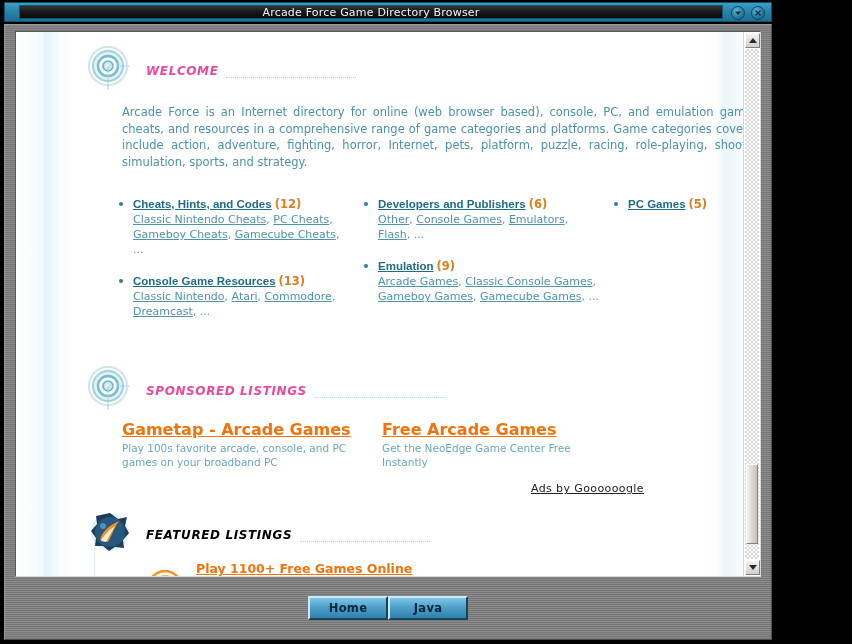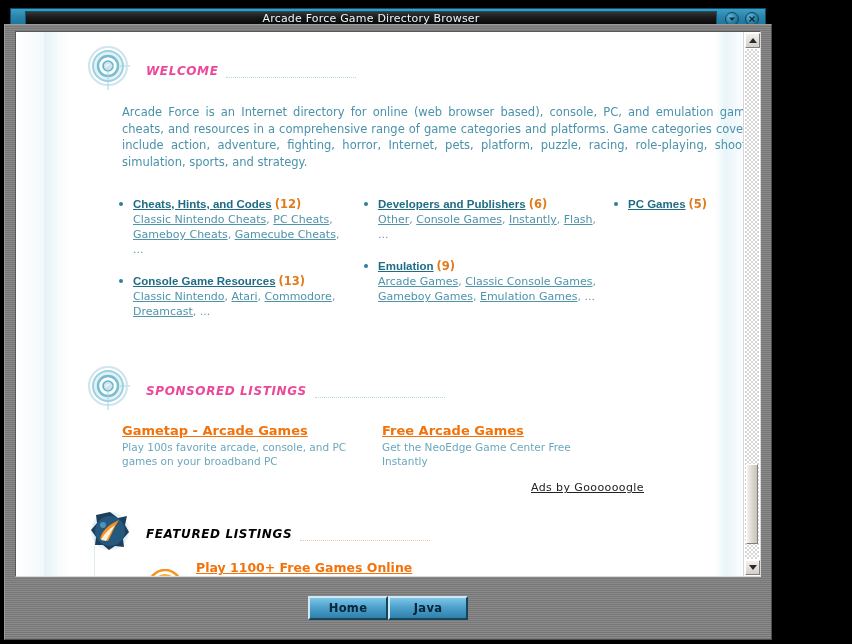--- a/index.html
+++ b/index.html
@@ -9,21 +9,21 @@
     overflow: hidden;
     background: #000;
     font-family: "DejaVu Sans", sans-serif;
   }
 
   
   #app-window {
     position: relative;
     width: 776px; height: 644px;
     background: #000000;
-    padding: 8px;
+    padding: 2px;
   }
 
   
   #titlebar {
     position: relative;
     height: 20px;
     margin: 0 2px;
     background: linear-gradient(180deg,#3d9fc4 0%, #2b86ad 40%, #1d6e93 100%);
     border: 1px solid #0c4f6e;
     display: flex;
@@ -220,21 +220,21 @@
     margin: 8px 0 0 44px;
     width: 560px;
     position: relative;
   }
   .ads-row { display: flex; }
   .ad { width: 230px; margin-right: 30px; }
   .ad-title {
     display: inline-block;
     color: #f2730c;
     font-weight: bold;
-    font-size: 13px;
+    font-size: 16px;
     text-decoration: underline;
     margin-bottom: 2px;
   }
   .ad-desc {
     color: #6aa8bd;
     font-size: 10.5px;
     line-height: 1.35;
   }
   #ads-by {
     margin-top: 8px;
@@ -421,28 +421,28 @@
                 <div class="cat-subs"><a href="#">Classic Nintendo</a>, <a href="#">Atari</a>, <a href="#">Commodore</a>, <a href="#">Dreamcast</a>, <span>...</span></div>
               </div>
             </div>
 
             <div class="cat-col">
               <div class="cat-item">
                 <span class="cat-bullet"></span>
                 <div class="cat-head">
                   <a href="#">Developers and Publishers</a><span class="cat-count">(6)</span>
                 </div>
-                <div class="cat-subs"><a href="#">Other</a>, <a href="#">Console Games</a>, <a href="#">Instantly</a>, <a href="#">Flash</a>, <span>...</span></div>
+                <div class="cat-subs"><a href="#">Other</a>, <a href="#">Console Games</a>, <a href="#">Emulators</a>, <a href="#">Flash</a>, <span>...</span></div>
               </div>
               <div class="cat-item">
                 <span class="cat-bullet"></span>
                 <div class="cat-head">
                   <a href="#">Emulation</a><span class="cat-count">(9)</span>
                 </div>
-                <div class="cat-subs"><a href="#">Arcade Games</a>, <a href="#">Classic Console Games</a>, <a href="#">Gameboy Games</a>, <a href="#">Emulation Games</a>, <span>...</span></div>
+                <div class="cat-subs"><a href="#">Arcade Games</a>, <a href="#">Classic Console Games</a>, <a href="#">Gameboy Games</a>, <a href="#">Gamecube Games</a>, <span>...</span></div>
               </div>
             </div>
 
             <div class="cat-col">
               <div class="cat-item">
                 <span class="cat-bullet"></span>
                 <div class="cat-head">
                   <a href="#">PC Games</a><span class="cat-count">(5)</span>
                 </div>
               </div>

